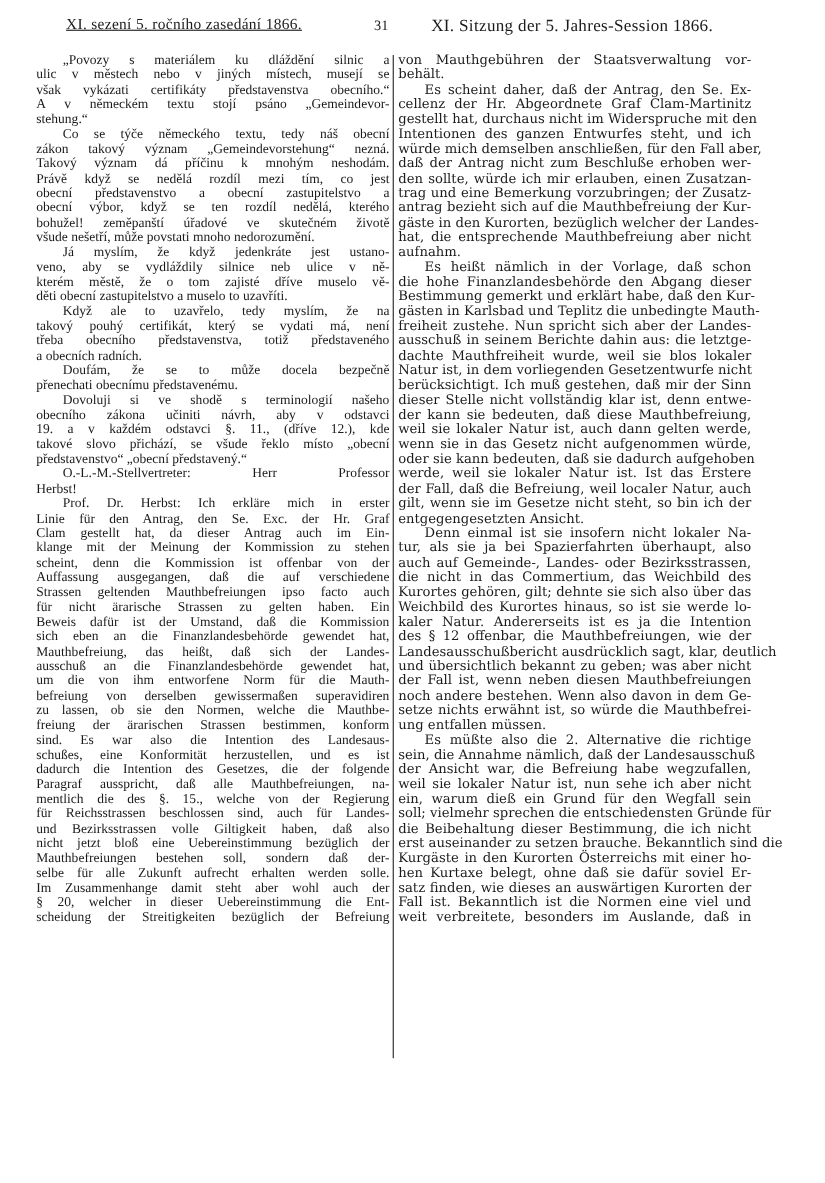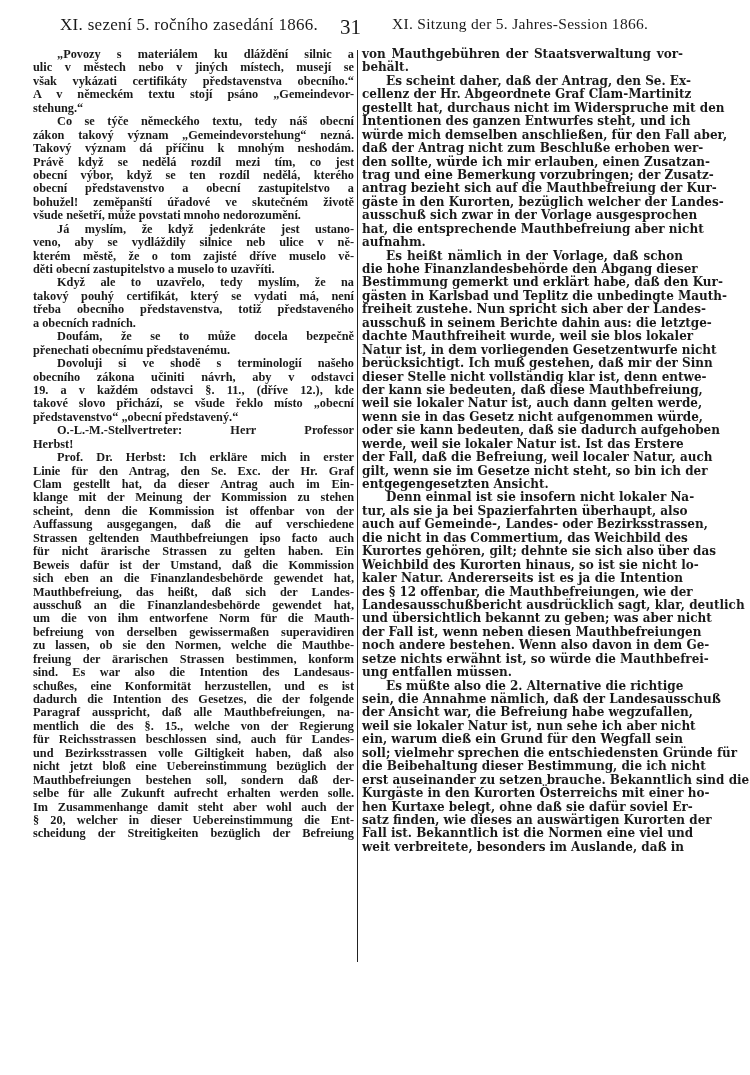--- a/index.html
+++ b/index.html
@@ -1,22 +1,22 @@
 <!DOCTYPE html>
 <html><head>
 <meta charset="utf-8">
 <style>
   html, body { margin:0; padding:0; background:#ffffff; }
   body { width:750px; height:1075px; position:relative; overflow:hidden;
          font-family:"Liberation Serif","DejaVu Serif",serif; color:#1a1a1a; }
   .page-header { position:absolute; top:15px; left:0; width:750px; height:22px; }
-  .hdr-left { position:absolute; left:60px; top:0; font-size:17px; letter-spacing:0.3px; }
-  .hdr-num  { position:absolute; left:340px; top:0; font-size:21px; }
+  .hdr-left { position:absolute; left:60px; top:0; font-size:14px; letter-spacing:0.3px;text-decoration:underline; }
+  .hdr-num  { position:absolute; left:340px; top:0; font-size:13px; }
   .hdr-right{ position:absolute; left:392px; top:0; font-size:15.5px; letter-spacing:0.3px; }
-  .col { position:absolute; top:48px; width:321px; font-size:12.3px; line-height:13.45px;font-weight:bold; }
+  .col { position:absolute; top:48px; width:321px; font-size:12.3px; line-height:13.45px; }
   .col.left  { left:33px; }
   .col.right { left:362px; font-family:"DejaVu Serif","Liberation Serif",serif; font-size:12px; }
   .col-rule { position:absolute; left:357px; top:50px; width:1px; height:912px; background:#222; }
   .ln { display:block; white-space:nowrap; text-align:justify; text-align-last:justify; height:13.45px; overflow:visible; }
   .ln.last { text-align-last:left; }
   .ln.ind { padding-left:24px; }
 </style>
 </head>
 <body>
 
@@ -29,22 +29,22 @@
 <div class="col left" id="col-left">
     <span class="ln ind">„Povozy s materiálem ku dláždění silnic a</span>
     <span class="ln">ulic v městech nebo v jiných místech, musejí se</span>
     <span class="ln">však vykázati certifikáty představenstva obecního.“</span>
     <span class="ln">A v německém textu stojí psáno „Gemeindevor-</span>
     <span class="ln last">stehung.“</span>
     <span class="ln ind">Co se týče německého textu, tedy náš obecní</span>
     <span class="ln">zákon takový význam „Gemeindevorstehung“ nezná.</span>
     <span class="ln">Takový význam dá příčinu k mnohým neshodám.</span>
     <span class="ln">Právě když se nedělá rozdíl mezi tím, co jest</span>
+    <span class="ln">obecní představenstvo a obecní zastupitelstvo a</span>
     <span class="ln">obecní výbor, když se ten rozdíl nedělá, kterého</span>
-    <span class="ln">obecní představenstvo a obecní zastupitelstvo a</span>
     <span class="ln">bohužel! zeměpanští úřadové ve skutečném životě</span>
     <span class="ln last">všude nešetří, může povstati mnoho nedorozumění.</span>
     <span class="ln ind">Já myslím, že když jedenkráte jest ustano-</span>
     <span class="ln">veno, aby se vydláždily silnice neb ulice v ně-</span>
     <span class="ln">kterém městě, že o tom zajisté dříve muselo vě-</span>
     <span class="ln last">děti obecní zastupitelstvo a muselo to uzavříti.</span>
     <span class="ln ind">Když ale to uzavřelo, tedy myslím, že na</span>
     <span class="ln">takový pouhý certifikát, který se vydati má, není</span>
     <span class="ln">třeba obecního představenstva, totiž představeného</span>
     <span class="ln last">a obecních radních.</span>
@@ -94,21 +94,20 @@
     <span class="ln ind">Es scheint daher, daß der Antrag, den Se. Ex-</span>
     <span class="ln">cellenz der Hr. Abgeordnete Graf Clam-Martinitz</span>
     <span class="ln">gestellt hat, durchaus nicht im Widerspruche mit den</span>
     <span class="ln">Intentionen des ganzen Entwurfes steht, und ich</span>
     <span class="ln">würde mich demselben anschließen, für den Fall aber,</span>
     <span class="ln">daß der Antrag nicht zum Beschluße erhoben wer-</span>
     <span class="ln">den sollte, würde ich mir erlauben, einen Zusatzan-</span>
     <span class="ln">trag und eine Bemerkung vorzubringen; der Zusatz-</span>
     <span class="ln">antrag bezieht sich auf die Mauthbefreiung der Kur-</span>
     <span class="ln">gäste in den Kurorten, bezüglich welcher der Landes-</span>
-    <span class="ln">ausschuß sich zwar in der Vorlage ausgesprochen</span>
     <span class="ln">hat, die entsprechende Mauthbefreiung aber nicht</span>
     <span class="ln last">aufnahm.</span>
     <span class="ln ind">Es heißt nämlich in der Vorlage, daß schon</span>
     <span class="ln">die hohe Finanzlandesbehörde den Abgang dieser</span>
     <span class="ln">Bestimmung gemerkt und erklärt habe, daß den Kur-</span>
     <span class="ln">gästen in Karlsbad und Teplitz die unbedingte Mauth-</span>
     <span class="ln">freiheit zustehe. Nun spricht sich aber der Landes-</span>
     <span class="ln">ausschuß in seinem Berichte dahin aus: die letztge-</span>
     <span class="ln">dachte Mauthfreiheit wurde, weil sie blos lokaler</span>
     <span class="ln">Natur ist, in dem vorliegenden Gesetzentwurfe nicht</span>
@@ -120,21 +119,21 @@
     <span class="ln">oder sie kann bedeuten, daß sie dadurch aufgehoben</span>
     <span class="ln">werde, weil sie lokaler Natur ist. Ist das Erstere</span>
     <span class="ln">der Fall, daß die Befreiung, weil localer Natur, auch</span>
     <span class="ln">gilt, wenn sie im Gesetze nicht steht, so bin ich der</span>
     <span class="ln last">entgegengesetzten Ansicht.</span>
     <span class="ln ind">Denn einmal ist sie insofern nicht lokaler Na-</span>
     <span class="ln">tur, als sie ja bei Spazierfahrten überhaupt, also</span>
     <span class="ln">auch auf Gemeinde-, Landes- oder Bezirksstrassen,</span>
     <span class="ln">die nicht in das Commertium, das Weichbild des</span>
     <span class="ln">Kurortes gehören, gilt; dehnte sie sich also über das</span>
-    <span class="ln">Weichbild des Kurorten hinaus, so ist sie nicht lo-</span>
+    <span class="ln">Weichbild des Kurortes hinaus, so ist sie werde lo-</span>
     <span class="ln">kaler Natur. Andererseits ist es ja die Intention</span>
     <span class="ln">des § 12 offenbar, die Mauthbefreiungen, wie der</span>
     <span class="ln">Landesausschußbericht ausdrücklich sagt, klar, deutlich</span>
     <span class="ln">und übersichtlich bekannt zu geben; was aber nicht</span>
     <span class="ln">der Fall ist, wenn neben diesen Mauthbefreiungen</span>
     <span class="ln">noch andere bestehen. Wenn also davon in dem Ge-</span>
     <span class="ln">setze nichts erwähnt ist, so würde die Mauthbefrei-</span>
     <span class="ln last">ung entfallen müssen.</span>
     <span class="ln ind">Es müßte also die 2. Alternative die richtige</span>
     <span class="ln">sein, die Annahme nämlich, daß der Landesausschuß</span>

